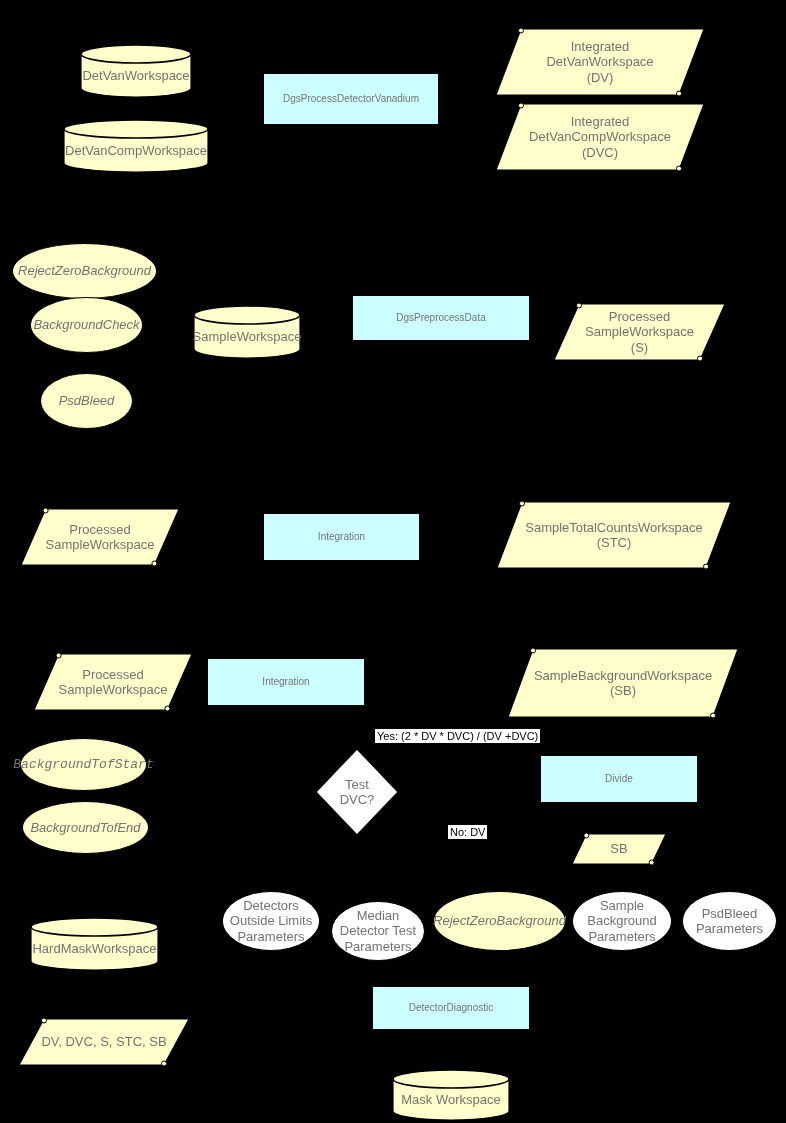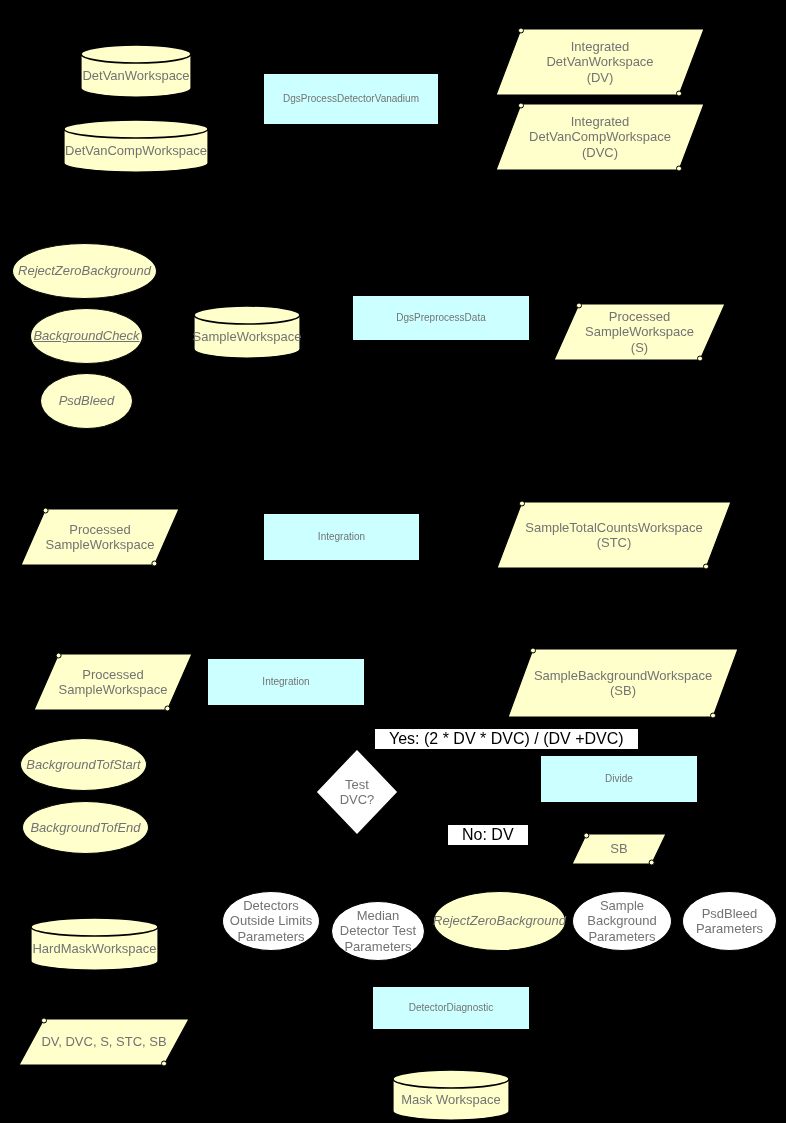--- a/index.html
+++ b/index.html
@@ -89,22 +89,22 @@
   .diamond .dia-label {
     position: relative;
     z-index: 2;
     font-size: 13px;
   }
   
   .edgelabel {
     position: absolute;
     background: #FFFFFF;
     color: #000000;
-    font-size: 16px;
-    padding: 1px 14px;
+    font-size: 11px;
+    padding: 1px 2px;
     white-space: nowrap;
     line-height: 1.1;
     box-sizing: border-box;
   }
 </style>
 </head>
 <body>
 
 <div id="canvas">
     <div class="node cylinder" style="left: 80px; top: 45px; width: 112px; height: 52px;"><svg class="cyl-svg" viewBox="0 0 112 52" preserveAspectRatio="none">
@@ -124,21 +124,21 @@
 DetVanWorkspace
 (DV)</div></div>
     <div class="node para" style="left: 495px; top: 103px; width: 210px; height: 68px;"><svg class="para-svg" viewBox="0 0 210 68" preserveAspectRatio="none">
         <polygon points="26,1 209,1 184,67 1,67" fill="#FFFFCC" stroke="#000000" stroke-width="1.2"></polygon>
         <circle cx="26" cy="2.5" r="2.5" fill="#FFFFCC" stroke="#000000" stroke-width="1"></circle>
         <circle cx="184" cy="65.5" r="2.5" fill="#FFFFCC" stroke="#000000" stroke-width="1"></circle>
       </svg><div class="para-label">Integrated
 DetVanCompWorkspace
 (DVC)</div></div>
     <div class="node ellipse yellow" style="left: 12px; top: 243px; width: 145px; height: 56px;"><span>RejectZeroBackground</span></div>
-    <div class="node ellipse yellow" style="left: 30px; top: 308px; width: 113px; height: 56px; text-decoration: underline;"><span>BackgroundCheck</span></div>
+    <div class="node ellipse yellow" style="left: 30px; top: 297px; width: 113px; height: 56px;"><span>BackgroundCheck</span></div>
     <div class="node ellipse yellow" style="left: 40px; top: 373px; width: 93px; height: 56px;"><span>PsdBleed</span></div>
     <div class="node cylinder" style="left: 193px; top: 306px; width: 108px; height: 52px;"><svg class="cyl-svg" viewBox="0 0 108 52" preserveAspectRatio="none">
         <path d="M1,9 L1,43 A53,9 0 0 0 107,43 L107,9 Z" fill="#FFFFCC" stroke="#000000" stroke-width="1.2"></path>
         <ellipse cx="54" cy="9" rx="53" ry="9" fill="#FFFFCC" stroke="#000000" stroke-width="1.6"></ellipse>
       </svg><div class="cyl-label">SampleWorkspace</div></div>
     <div class="node process" style="left: 352px; top: 295px; width: 178px; height: 46px;"><span>DgsPreprocessData</span></div>
     <div class="node para" style="left: 553px; top: 303px; width: 173px; height: 58px;"><svg class="para-svg" viewBox="0 0 173 58" preserveAspectRatio="none">
         <polygon points="26,1 172,1 147,57 1,57" fill="#FFFFCC" stroke="#000000" stroke-width="1.2"></polygon>
         <circle cx="26" cy="2.5" r="2.5" fill="#FFFFCC" stroke="#000000" stroke-width="1"></circle>
         <circle cx="147" cy="55.5" r="2.5" fill="#FFFFCC" stroke="#000000" stroke-width="1"></circle>
@@ -164,21 +164,21 @@
         <circle cx="134.4" cy="55.5" r="2.5" fill="#FFFFCC" stroke="#000000" stroke-width="1"></circle>
       </svg><div class="para-label">Processed
 SampleWorkspace</div></div>
     <div class="node process" style="left: 207px; top: 658px; width: 158px; height: 48px;"><span>Integration</span></div>
     <div class="node para" style="left: 507px; top: 648px; width: 232px; height: 70px;"><svg class="para-svg" viewBox="0 0 232 70" preserveAspectRatio="none">
         <polygon points="26,1 231,1 206,69 1,69" fill="#FFFFCC" stroke="#000000" stroke-width="1.2"></polygon>
         <circle cx="26" cy="2.5" r="2.5" fill="#FFFFCC" stroke="#000000" stroke-width="1"></circle>
         <circle cx="206" cy="67.5" r="2.5" fill="#FFFFCC" stroke="#000000" stroke-width="1"></circle>
       </svg><div class="para-label">SampleBackgroundWorkspace
 (SB)</div></div>
-    <div class="node ellipse yellow" style="left: 20px; top: 738px; width: 127px; height: 53px;"><span>BackgroundTofStart</span></div>
+    <div class="node ellipse yellow" style="left: 20px; top: 738px; width: 127px; height: 53px; font-family: Liberation Mono, monospace;"><span>BackgroundTofStart</span></div>
     <div class="node ellipse yellow" style="left: 22px; top: 801px; width: 127px; height: 53px; justify-content: center;"><span>BackgroundTofEnd</span></div>
     <div class="node diamond" style="left: 315px; top: 748px; width: 84px; height: 88px;"><svg class="dia-svg" viewBox="0 0 84 88" preserveAspectRatio="none">
         <polygon points="42,1 83,44 42,87 1,44" fill="#FFFFFF" stroke="#000000" stroke-width="1.2"></polygon>
       </svg><div class="dia-label">Test
 DVC?</div></div>
     <div class="node process" style="left: 540px; top: 755px; width: 158px; height: 48px;"><span>Divide</span></div>
     <div class="node para" style="left: 571px; top: 833px; width: 96px; height: 32px;"><svg class="para-svg" viewBox="0 0 96 32" preserveAspectRatio="none">
         <polygon points="15.36,1 95,1 80.64,31 1,31" fill="#FFFFCC" stroke="#000000" stroke-width="1.2"></polygon>
         <circle cx="15.36" cy="2.5" r="2.5" fill="#FFFFCC" stroke="#000000" stroke-width="1"></circle>
         <circle cx="80.64" cy="29.5" r="2.5" fill="#FFFFCC" stroke="#000000" stroke-width="1"></circle>

